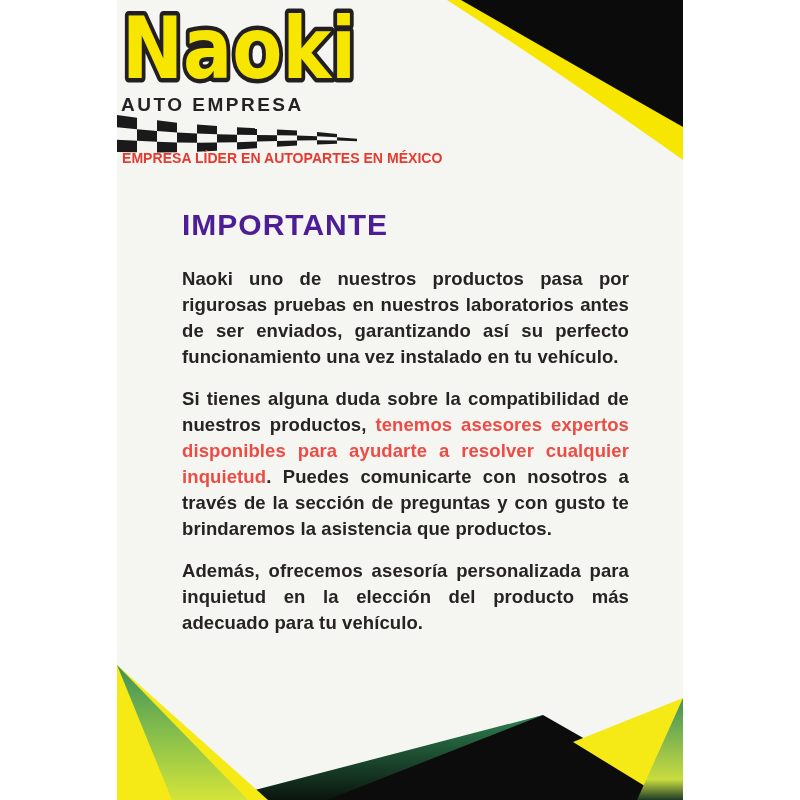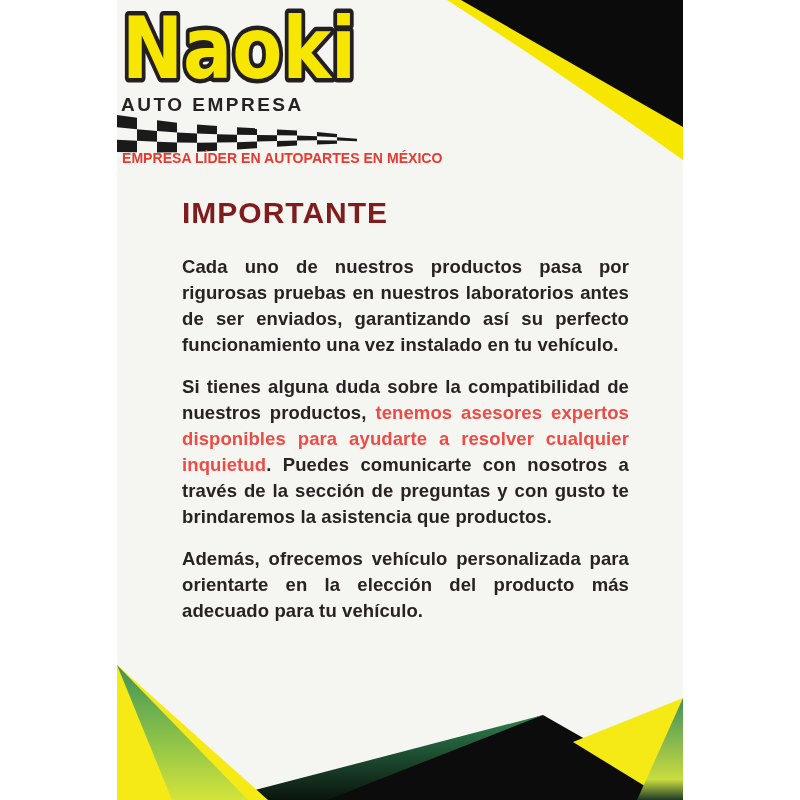--- a/index.html
+++ b/index.html
@@ -10,22 +10,22 @@
 
   .brand{position:absolute;left:0;top:0;width:440px;}
   .logo-svg{position:absolute;left:1px;top:2px;}
   .brand-sub{position:absolute;left:4px;top:94px;font-size:19px;font-weight:700;color:#262223;
              letter-spacing:2.5px;white-space:nowrap;}
   .flag-svg{position:absolute;left:0px;top:112px;}
   .tagline{position:absolute;left:5px;top:150px;font-size:14.5px;font-weight:800;color:#e63a31;
            letter-spacing:0px;white-space:nowrap;transform:scaleX(.97);transform-origin:left;}
 
   .content{position:absolute;left:65px;top:190px;width:447px;}
-  .heading{font-size:30px;line-height:1;font-weight:800;color:#7f1d1d;letter-spacing:1px;
-           margin:8px 0 26px 0;}
+  .heading{font-size:30px;line-height:1;font-weight:800;color:#4c1d95;letter-spacing:1px;
+           margin:20px 0 26px 0;}
   .content p{font-size:18.5px;line-height:26px;font-weight:700;color:#272322;margin:0 0 16px 0;
              text-align:justify;letter-spacing:.1px;}
   .red{color:#ef4b45;}
 </style>
 </head>
 <body>
 
 <div class="canvas">
   <div class="page">
 
@@ -83,19 +83,19 @@
           <polygon points="180,23.539728342717478 200,24.204699099475775 200,28.338032432809108 180,28.493061676050814" fill="#1a1a1a"></polygon>
           <polygon points="200,20.071365766142442 220,21.93107142991076 220,25.244404763244095 200,24.204699099475775" fill="#1a1a1a"></polygon>
           <polygon points="200,28.338032432809108 220,28.557738096577427 220,31.871071429910764 200,32.47136576614244" fill="#1a1a1a"></polygon>
           <polygon points="220,25.244404763244095 240,26.666674550198174 240,29.16000788353151 220,28.557738096577427" fill="#1a1a1a"></polygon>
         </svg>
       <div class="tagline">EMPRESA LÍDER  EN AUTOPARTES EN MÉXICO</div>
     </div>
 
     <div class="content">
       <div class="heading">IMPORTANTE</div>
-      <p>Cada uno de nuestros productos pasa por rigurosas pruebas en nuestros laboratorios antes de ser enviados, garantizando así su perfecto funcionamiento una vez instalado en tu vehículo.</p>
+      <p>Naoki uno de nuestros productos pasa por rigurosas pruebas en nuestros laboratorios antes de ser enviados, garantizando así su perfecto funcionamiento una vez instalado en tu vehículo.</p>
       <p><span>Si tienes alguna duda sobre la compatibilidad de nuestros productos, </span><span class="red">tenemos asesores expertos disponibles para ayudarte a resolver cualquier inquietud</span><span>. Puedes comunicarte con nosotros a través de la sección de preguntas y con gusto te brindaremos la asistencia que productos.</span></p>
-      <p>Además, ofrecemos vehículo personalizada para orientarte en la elección del producto más adecuado para tu vehículo.</p>
+      <p>Además, ofrecemos asesoría personalizada para inquietud en la elección del producto más adecuado para tu vehículo.</p>
     </div>
 
   </div>
 </div>
 
 </body></html>

